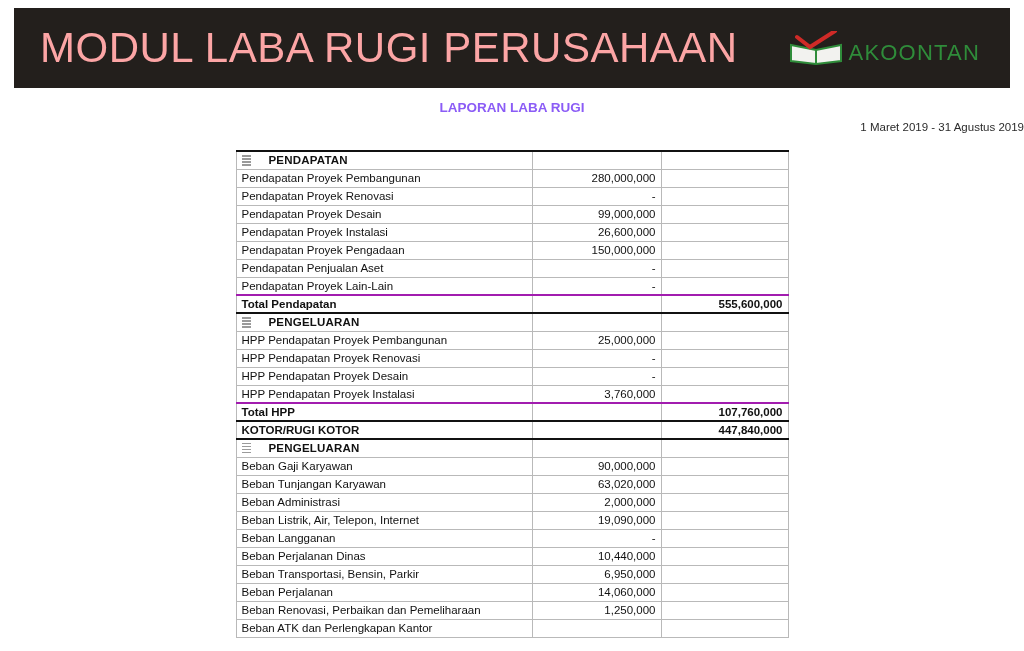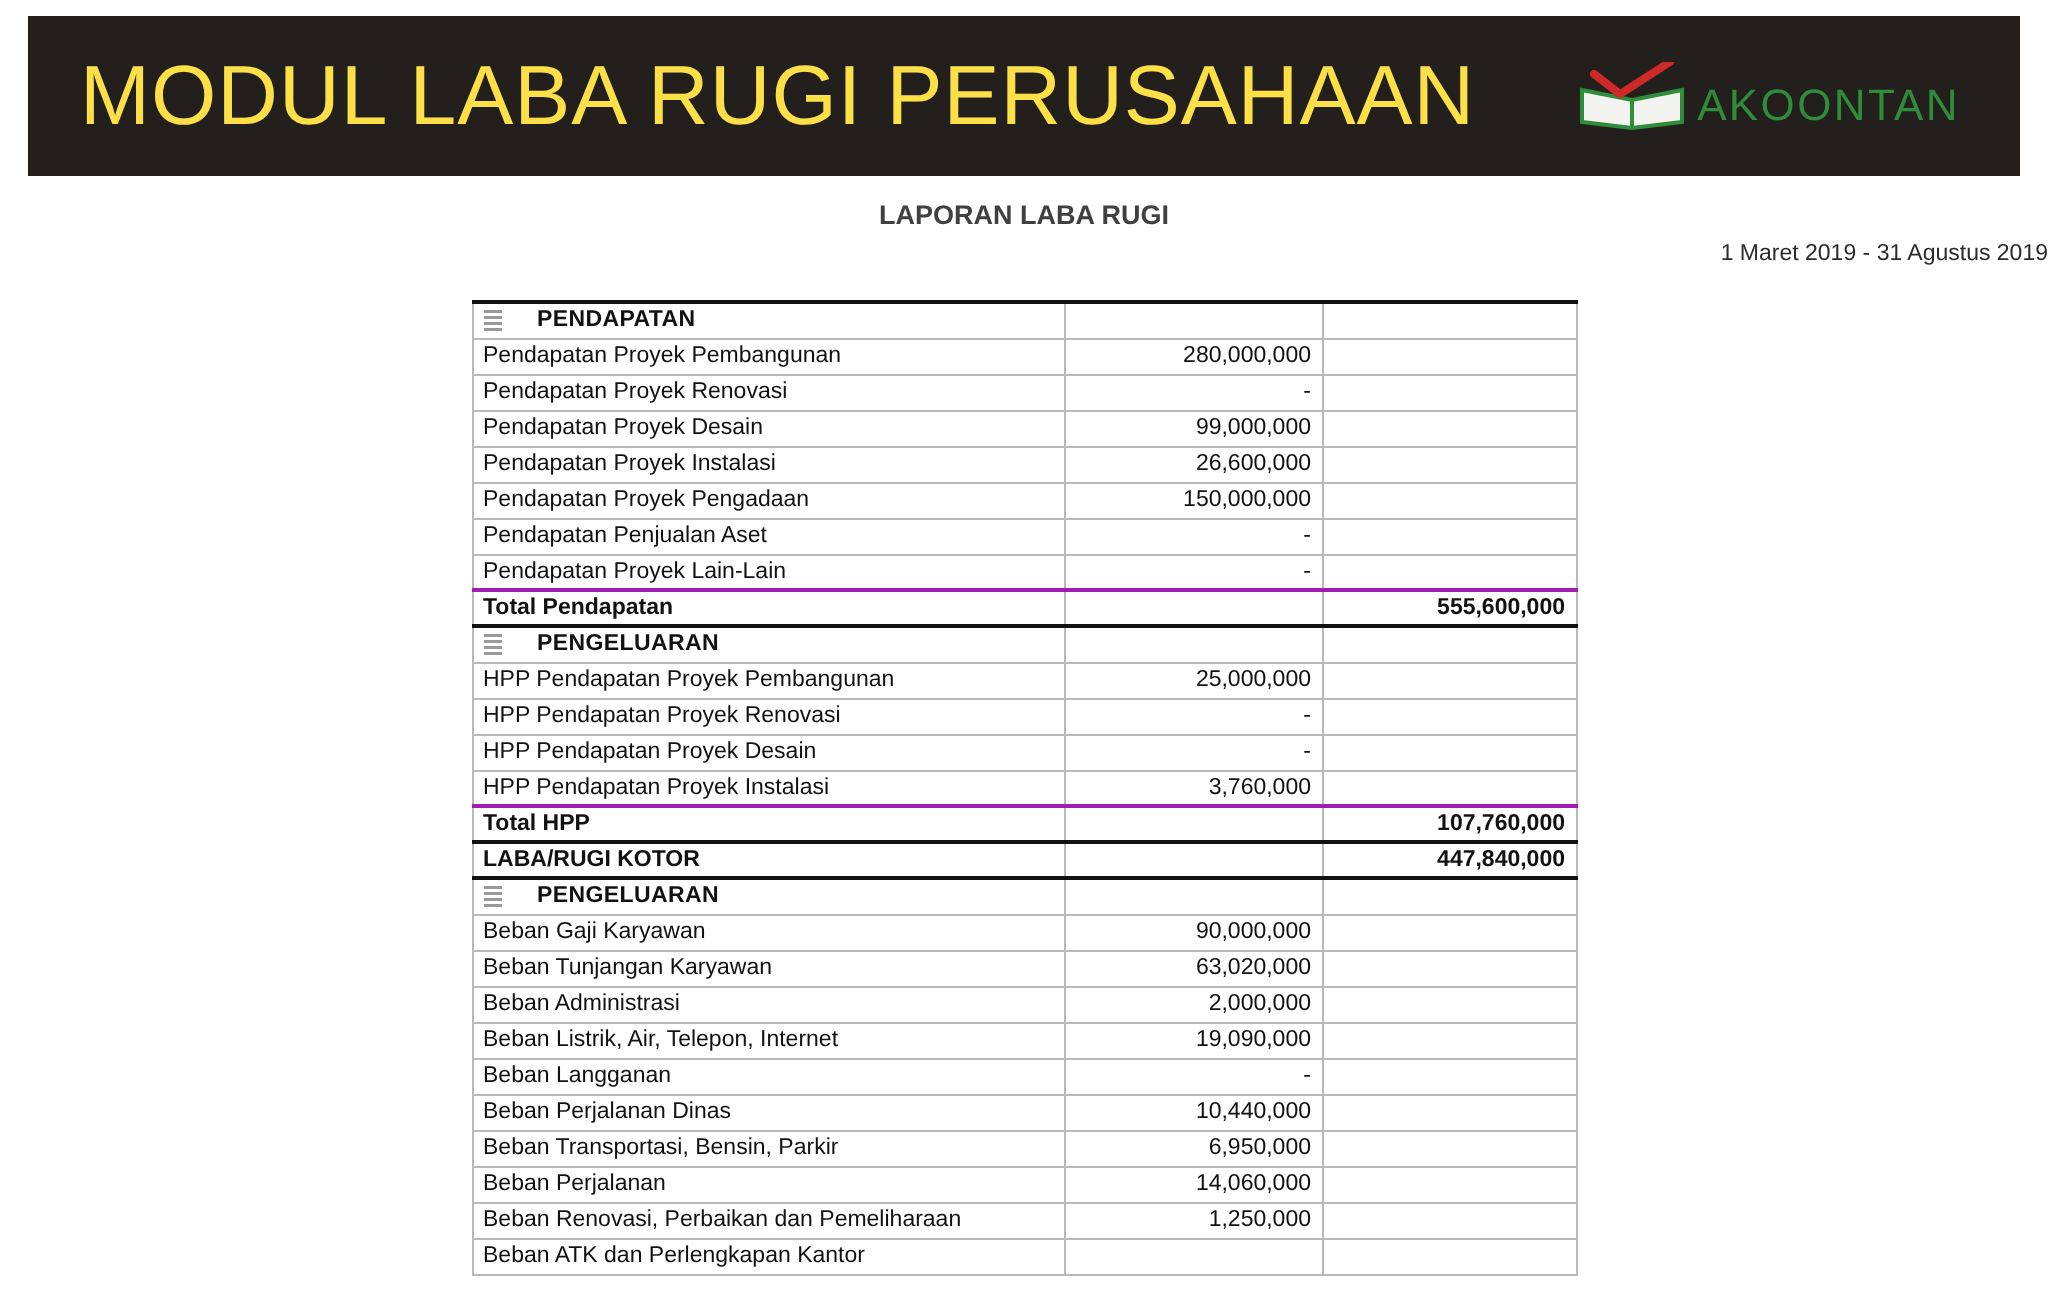--- a/index.html
+++ b/index.html
@@ -19,21 +19,21 @@
     left: 14px;
     top: 8px;
     width: 996px;
     height: 80px;
     background: #231f1c;
     display: flex;
     align-items: center;
     justify-content: space-between;
   }
   .banner-title {
-    color: #fde047;
+    color: #fca5a5;
     font-size: 42px;
     font-weight: normal;
     letter-spacing: 0.5px;
     padding-left: 26px;
     white-space: nowrap;
   }
   .logo {
     display: flex;
     flex-direction: row;
     align-items: flex-end;
@@ -65,21 +65,21 @@
     font-weight: bold;
     color: #2b2b2b;
     margin: 0 0 1px 0;
     height: 12px;
     overflow: hidden;
   }
   .doc-title {
     text-align: center;
     font-size: 13.5px;
     font-weight: bold;
-    color: #404040;
+    color: #8b5cf6;
     margin: 4px 0 0 0;
   }
   .doc-period {
     text-align: right;
     font-size: 11.5px;
     color: #2b2b2b;
     margin: 6px 0 0 0;
   }
 
   
@@ -238,21 +238,21 @@
           <td class="name">HPP Pendapatan Proyek Instalasi</td>
           <td class="val">3,760,000</td>
           <td class="tot blank"></td>
         </tr>
         <tr class="total">
           <td class="name">Total HPP</td>
           <td class="val"></td>
           <td class="tot blank">107,760,000</td>
         </tr>
         <tr class="grand">
-          <td class="name">LABA/RUGI KOTOR</td>
+          <td class="name">KOTOR/RUGI KOTOR</td>
           <td class="val"></td>
           <td class="tot blank">447,840,000</td>
         </tr>
         <tr class="section">
           <td class="name"><span class="grip"></span><span>PENGELUARAN</span></td>
           <td class="val"></td>
           <td class="tot blank"></td>
         </tr>
         <tr class="item">
           <td class="name">Beban Gaji Karyawan</td>

